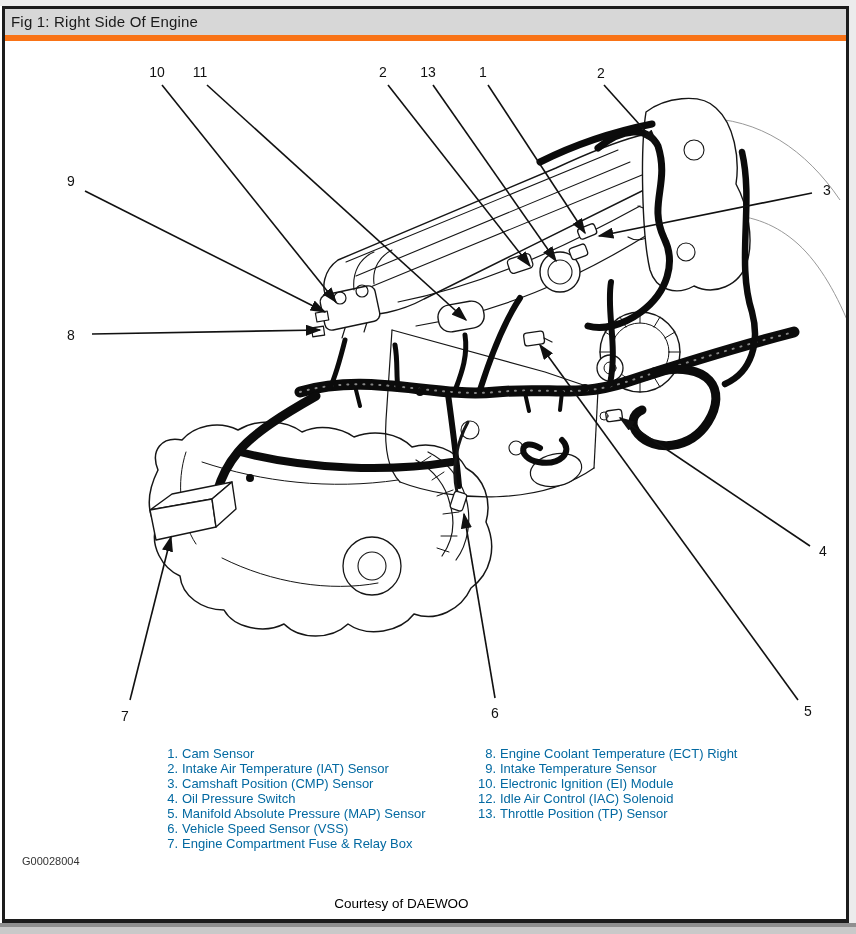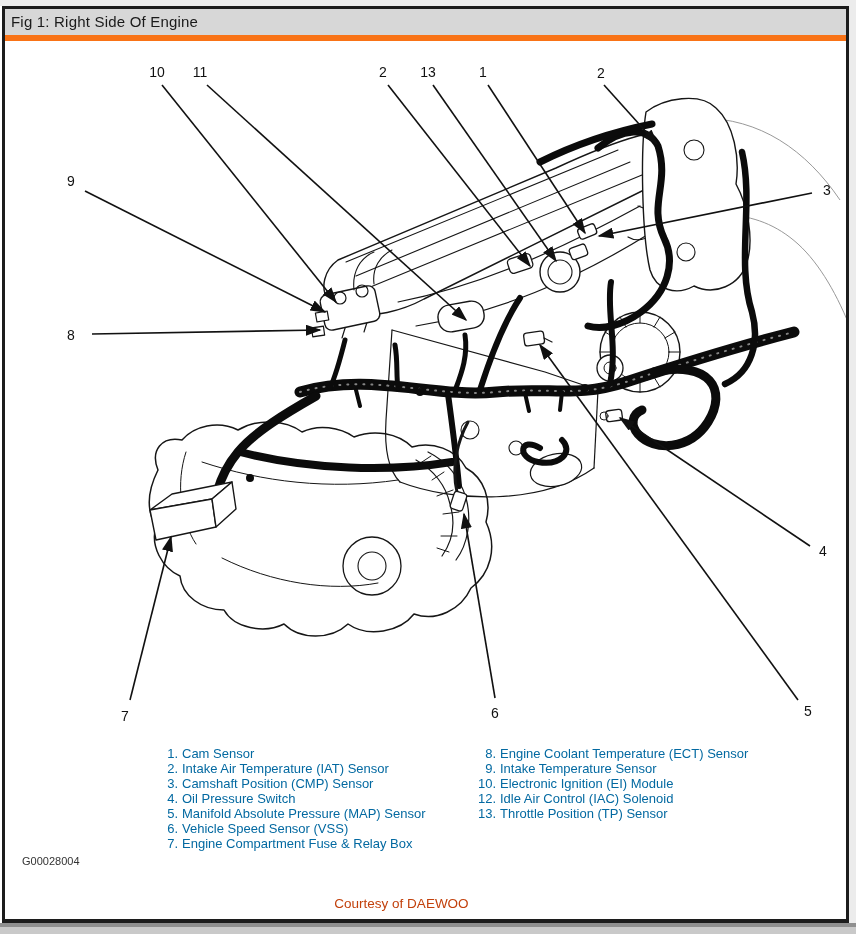--- a/index.html
+++ b/index.html
@@ -35,21 +35,21 @@
     transform:translate(-50%,-50%);
   }
   
   .legend-col{z-index:3;font-size:13px;color:#0369a1;line-height:15px;}
   .lrow{white-space:nowrap;}
   .lnum{display:inline-block;text-align:right;margin-right:4px;}
   .legend-left .lnum{width:30px;}
   .legend-right .lnum{width:34px;}
   
   .figure-code{left:22px;top:855px;font-size:11px;color:#333;z-index:3;}
-  .credit{left:0;top:896px;width:803px;text-align:center;font-size:13.5px;color:#c2410c;z-index:3;}
+  .credit{left:0;top:896px;width:803px;text-align:center;font-size:13.5px;color:#000000;z-index:3;}
 </style>
 </head>
 <body>
 
 <div class="abs strip-top"></div>
 <div class="abs strip-right"></div>
 <div class="abs border-top"></div>
 <div class="abs border-left"></div>
 <div class="abs border-right"></div>
 <div class="abs border-bottom"></div>
@@ -215,21 +215,21 @@
 <div class="abs legend-col legend-left" style="left:148px;top:746px">
   <div class="lrow"><span class="lnum">1.</span><span>Cam Sensor</span></div>
   <div class="lrow"><span class="lnum">2.</span><span>Intake Air Temperature (IAT) Sensor</span></div>
   <div class="lrow"><span class="lnum">3.</span><span>Camshaft Position (CMP) Sensor</span></div>
   <div class="lrow"><span class="lnum">4.</span><span>Oil Pressure Switch</span></div>
   <div class="lrow"><span class="lnum">5.</span><span>Manifold Absolute Pressure (MAP) Sensor</span></div>
   <div class="lrow"><span class="lnum">6.</span><span>Vehicle Speed Sensor (VSS)</span></div>
   <div class="lrow"><span class="lnum">7.</span><span>Engine Compartment Fuse &amp; Relay Box</span></div>
 </div>
 <div class="abs legend-col legend-right" style="left:462px;top:746px">
-  <div class="lrow"><span class="lnum">8.</span><span>Engine Coolant Temperature (ECT) Sensor</span></div>
+  <div class="lrow"><span class="lnum">8.</span><span>Engine Coolant Temperature (ECT) Right</span></div>
   <div class="lrow"><span class="lnum">9.</span><span>Intake Temperature Sensor</span></div>
   <div class="lrow"><span class="lnum">10.</span><span>Electronic Ignition (EI) Module</span></div>
   <div class="lrow"><span class="lnum">12.</span><span>Idle Air Control (IAC) Solenoid</span></div>
   <div class="lrow"><span class="lnum">13.</span><span>Throttle Position (TP) Sensor</span></div>
 </div>
 
 <span class="abs figure-code">G00028004</span>
 <div class="abs credit">Courtesy of DAEWOO</div>
 
 </body></html>

